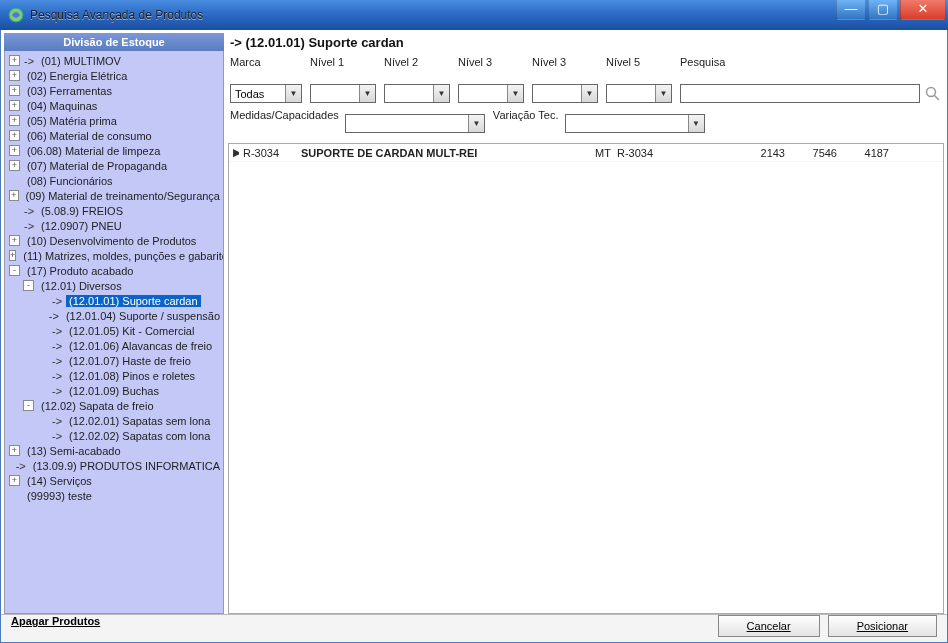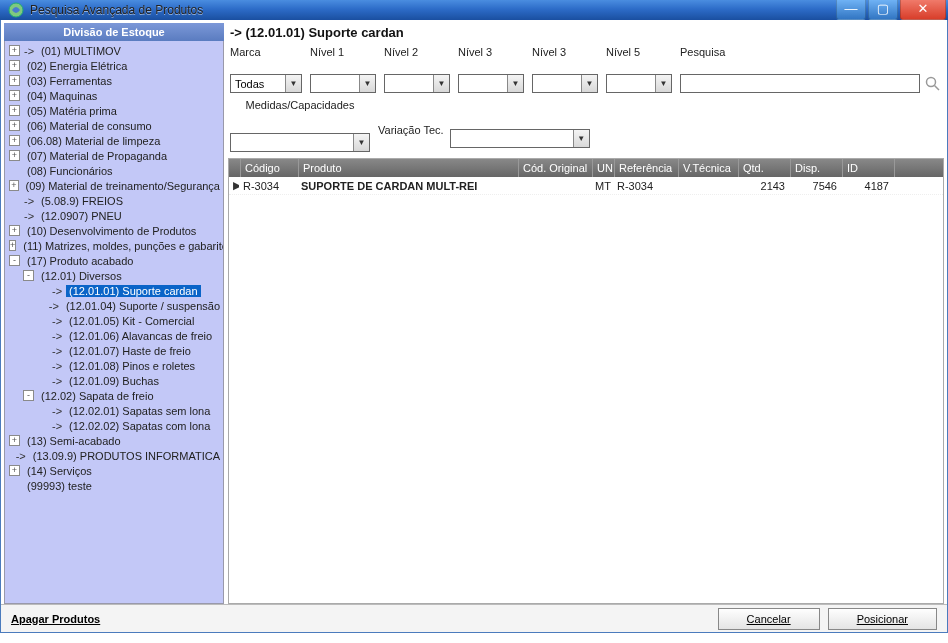--- a/index.html
+++ b/index.html
@@ -1,19 +1,19 @@
 <!DOCTYPE html>
 <html><head>
 <meta charset="utf-8">
 <style>
 * { box-sizing: border-box; margin: 0; padding: 0; }
 body { font-family: Tahoma, Arial, sans-serif; font-size: 11px; background: #fff; width: 948px; height: 643px; overflow: hidden; }
 
 
-.titlebar { height: 20px; background: linear-gradient(#4a8de0, #2d6cc8 45%, #1a4fa0); display: flex; align-items: center; padding: 0 6px 0 8px; color: #242424; position: relative; }
+.titlebar { height: 30px; background: linear-gradient(#4a8de0, #2d6cc8 45%, #1a4fa0); display: flex; align-items: center; padding: 0 6px 0 8px; color: #242424; position: relative; }
 .titlebar .icon { width: 16px; height: 16px; margin-right: 6px; }
 .titlebar .title { color: #222; font-size: 12px; text-shadow: 0 1px 0 rgba(255,255,255,.5); }
 .winbtns { position: absolute; right: 2px; top: 0; display: flex; }
 .winbtn { width: 30px; height: 20px; margin-left: 2px; text-align: center; font-size: 13px; line-height: 18px; color: #fff; border: 1px solid rgba(0,0,0,.2); border-top: none; border-radius: 0 0 3px 3px; background: linear-gradient(#6fb2f5, #3276c3); cursor: default;}
 .winbtn.close { width: 46px; background: linear-gradient(#f07a6a, #d83e2a); }
 
 .client { height: 613px; display: flex; flex-direction: column; border: 1px solid #4b7bbd; border-top: none; }
 .main { flex: 1; display: flex; overflow: hidden; background: #fff; padding: 3px 3px 0; gap: 4px; }
 
 
@@ -42,21 +42,21 @@
 
 .gridwrap { flex: 1; border: 1px solid #aaa; display: flex; flex-direction: column; overflow: hidden; }
 .ghdr { display: flex; background: linear-gradient(#888, #666); color: #fff; font-size: 11px; }
 .ghdr .gc { border-right: 1px solid #999; padding: 3px 4px; white-space: nowrap; overflow: hidden; }
 .gbody { flex: 1; overflow: auto; background: #fff; }
 .grow { display: flex; font-size: 11px; color: #222; height: 18px; align-items: center; border-bottom: 1px dotted #eee;}
 .grow .gc { padding: 0 4px; white-space: nowrap; overflow: hidden; }
 .grow .ptr { width: 10px; text-align: center; color: #333; }
 .right-align { text-align: right; }
 
-.footer { height: 28px; border-top: 1px solid #bbb; display: flex; align-items: center; padding: 0 10px; gap: 8px; background: #f4f4f4;}
+.footer { height: 28px; border-top: 1px solid #bbb; display: flex; padding: 0 10px; gap: 8px; background: #f4f4f4;}
 .footer .link { font-weight: bold; text-decoration: underline; cursor: default; }
 .footer .spacer { flex: 1; }
 .btn { height: 22px; padding: 0 28px; border: 1px solid #888; background: linear-gradient(#fefefe,#e4e4e4); font-size: 11px; cursor: default; }
 .btn .u { text-decoration: underline; }
 
 
 .c-ptr{width:12px} .c-cod{width:58px} .c-prod{width:220px} .c-orig{width:74px} .c-un{width:22px} .c-ref{width:64px} .c-vt{width:60px} .c-qtd{width:52px} .c-disp{width:52px} .c-id{width:52px}
 </style>
 </head>
 <body>
@@ -268,49 +268,37 @@
             <span class="magn">
                 <svg width="16" height="16" viewBox="0 0 16 16">
                   <circle cx="6" cy="6" r="4.5" fill="none" stroke="#999" stroke-width="1.5"></circle>
                   <line x1="9.5" y1="9.5" x2="14" y2="14" stroke="#999" stroke-width="1.5"></line>
                 </svg>
               </span>
           </div>
           </div>
       </div>
       <div class="filters" style="padding-top:0">
-        <div class="fcol" style="flex-direction:column;align-items:center;gap:6px">
+        <div class="fcol" style="flex-direction:row;align-items:center;gap:6px">
           <label>Medidas/Capacidades</label>
           <div class="combo" style="width:140px">
               <span class="txt"></span>
               <span class="dd">▼</span>
             </div>
           </div>
         <div class="fcol" style="flex-direction:row;align-items:center;gap:6px">
           <label>Variação Tec.</label>
           <div class="combo" style="width:140px">
               <span class="txt"></span>
               <span class="dd">▼</span>
             </div>
           </div>
       </div>
 
       <div class="gridwrap">
-        <div class="ghdr">
-          <div class="gc c-ptr"></div>
-          <div class="gc c-cod">Código</div>
-          <div class="gc c-prod">Produto</div>
-          <div class="gc c-orig">Cód. Original</div>
-          <div class="gc c-un">UN</div>
-          <div class="gc c-ref">Referência</div>
-          <div class="gc c-vt">V.Técnica</div>
-          <div class="gc c-qtd">Qtd.</div>
-          <div class="gc c-disp">Disp.</div>
-          <div class="gc c-id">ID</div>
-        </div>
         <div class="gbody" id="gbody">
             <div class="grow">
               <div class="gc ptr c-ptr">▶</div>
               <div class="gc c-cod">R-3034</div>
               <div class="gc c-prod"><b>SUPORTE DE CARDAN MULT-REI</b></div>
               <div class="gc c-orig"></div>
               <div class="gc c-un">MT</div>
               <div class="gc c-ref">R-3034</div>
               <div class="gc c-vt"></div>
               <div class="gc c-qtd right-align">2143</div>

